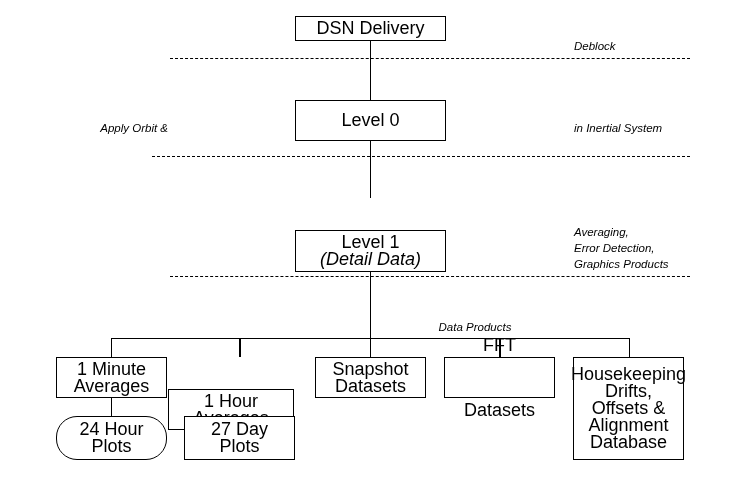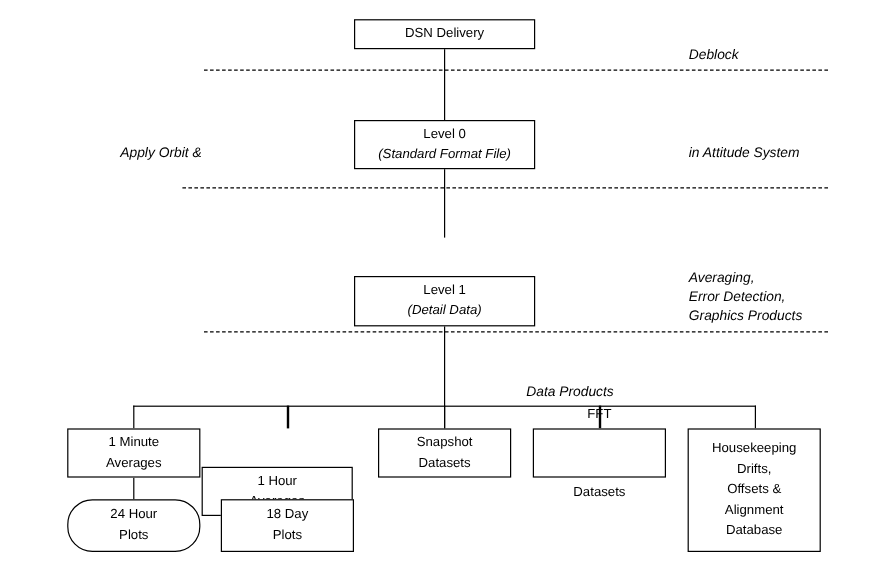--- a/index.html
+++ b/index.html
@@ -22,21 +22,21 @@
   .node {
     position: absolute;
     box-sizing: border-box;
     border: 1px solid #000000;
     background: #ffffff;
     display: flex;
     flex-direction: column;
     align-items: center;
     justify-content: center;
     color: #000000;
-    font-size: 11px;
+    font-size: 18px;
     line-height: 17px;
     text-align: right;
     z-index: 3;
   }
   .node .line-italic {
     font-style: italic;
   }
   .node .line {
     display: block;
     white-space: nowrap;
@@ -110,21 +110,20 @@
   <div class="vline" style="left:111px; top:398px; height:18px;"></div>
 
   <div class="vline thick" style="left:239px; top:398px; height:18px;"></div>
 
   <div class="node" style="left:295px; top:16px; width:151px; height:25px;">
     <span class="line">DSN Delivery</span>
   </div>
 
   <div class="node" style="left:295px; top:100px; width:151px; height:41px;">
     <span class="line">Level 0</span>
-    <span class="line line-italic">(Standard Format File)</span>
   </div>
 
   <div class="node" style="left:295px; top:196px; width:151px; height:42px;margin-top:34px;">
     <span class="line">Level 1</span>
     <span class="line line-italic">(Detail Data)</span>
   </div>
 
   <div class="node" style="left:56px; top:357px; width:111px; height:41px;">
     <span class="line">1 Minute</span>
     <span class="line">Averages</span>
@@ -152,34 +151,34 @@
     <span class="line">Alignment</span>
     <span class="line">Database</span>
   </div>
 
   <div class="node" style="left:56px; top:416px; width:111px; height:44px;border-radius:21px;">
     <span class="line">24 Hour</span>
     <span class="line">Plots</span>
   </div>
 
   <div class="node" style="left:184px; top:416px; width:111px; height:44px;">
-    <span class="line">18 Day</span>
+    <span class="line">27 Day</span>
     <span class="line">Plots</span>
   </div>
 
   <div class="annot" style="left:574px; top:38px;">
     <div>Deblock</div>
   </div>
 
   <div class="annot right-align" style="left:20px; top:120px; width:148px;">
     <div>Apply Orbit &amp;</div>
   </div>
 
   <div class="annot" style="left:574px; top:120px;">
-    <div>in Attitude System</div>
+    <div>in Inertial System</div>
   </div>
 
   <div class="annot center-align" style="left:400px; top:319px; width:150px;">
     <div>Data Products</div>
   </div>
 
   <div class="annot" style="left:574px; top:224px;">
     <div>Averaging,</div>
     <div>Error Detection,</div>
     <div>Graphics Products</div>

